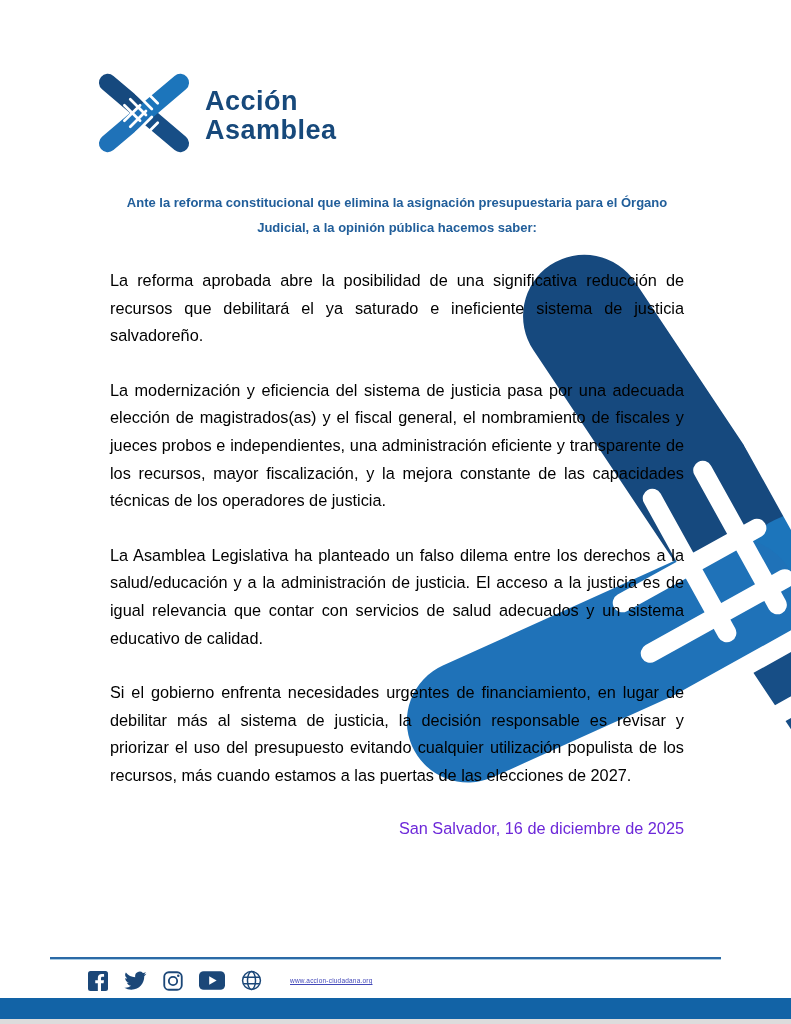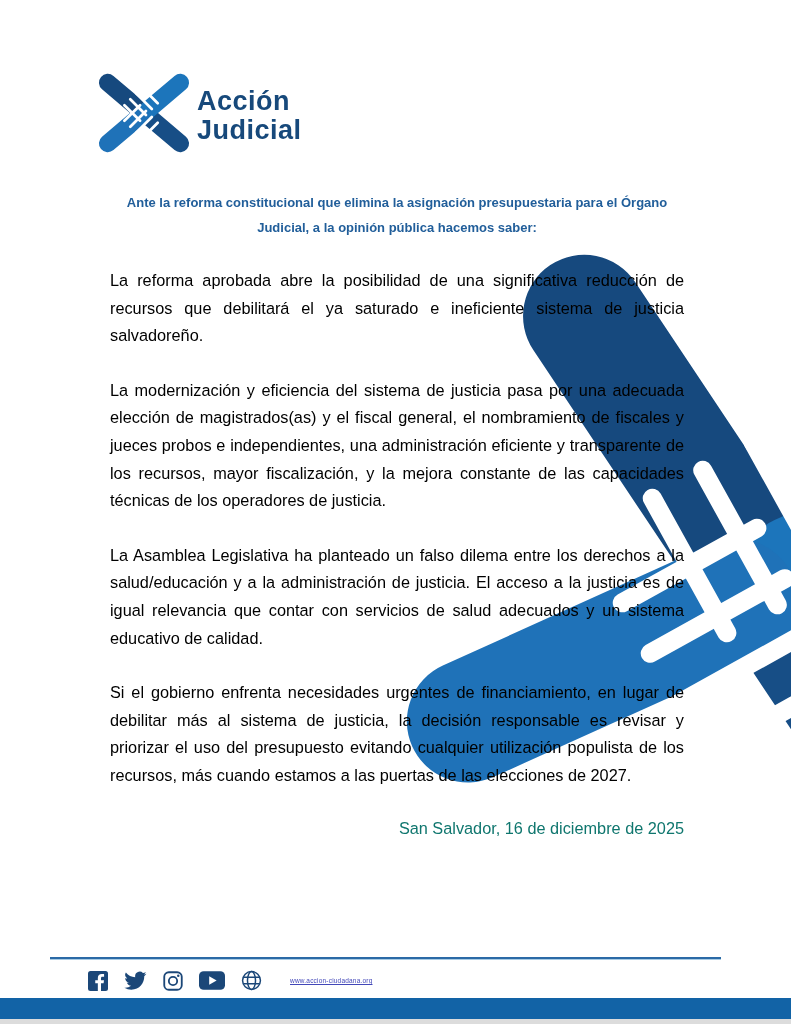--- a/index.html
+++ b/index.html
@@ -18,21 +18,21 @@
     z-index:0;
   }
   .watermark svg{width:100%;height:100%;transform:rotate(16deg);}
   
   .content{
     position:absolute; top:0; left:0;
     width:791px; box-sizing:border-box;
     padding:64px 107px 0 110px;
     z-index:1;
   }
-  .brand{display:flex; align-items:center; gap:2px; margin-left:-17px; height:98px;}
+  .brand{display:flex; align-items:center; gap:10px; margin-left:-17px; height:98px;}
   .brand-mark{width:102px;height:98px;display:inline-block;}
   .brand-mark svg{width:102px;height:98px;display:block;}
   .arm-dark{stroke:#16497E;} .arm-mid{stroke:#174E86;}
   .arm-bright{stroke:#1C75BB;} .arm-bright2{stroke:#1F72B8;}
   .hatch{stroke:#ffffff;}
   .brand-text{
     display:flex;flex-direction:column;
     font-size:27px;line-height:29px;font-weight:800;
     color:#17497B;letter-spacing:.5px;margin-top:6px;
   }
@@ -45,21 +45,21 @@
   .para{
     margin:27px 0 0;
     text-align:justify;
     font-size:16.3px;line-height:27.6px;
     color:#000000;
   }
   .dateline{
     margin:25px 0 0;
     text-align:right;
     font-size:16.3px;line-height:27px;
-    color:#0f766e;
+    color:#6d28d9;
   }
   
   .footer-rule{
     position:absolute;left:50px;top:957px;width:671px;height:0;
     border-top:2px solid #2B6AA6;border-bottom:1px solid #A8CBE4;
     z-index:1;
   }
   .footer-icons{
     position:absolute;left:88px;top:970px;
     display:flex;align-items:center;gap:16px;
@@ -118,21 +118,21 @@
   <div class="content">
 
     <header class="brand">
       <span class="brand-mark">
         <svg viewBox="0 0 100 100">
             <use href="#handsx"></use>
           </svg>
       </span>
       <span class="brand-text">
         <span>Acción</span>
-        <span>Judicial</span>
+        <span>Asamblea</span>
       </span>
     </header>
 
     <h1 class="title">Ante la reforma constitucional que elimina la asignación presupuestaria para el Órgano Judicial, a la opinión pública hacemos saber:</h1>
 
     <p class="para">La reforma aprobada abre la posibilidad de una significativa reducción de recursos que debilitará el ya saturado e ineficiente sistema de justicia salvadoreño.</p>
     <p class="para">La modernización y eficiencia del sistema de justicia pasa por una adecuada elección de magistrados(as) y el fiscal general, el nombramiento de fiscales y jueces probos e independientes, una administración eficiente y transparente de los recursos, mayor fiscalización, y la mejora constante de las capacidades técnicas de los operadores de justicia.</p>
     <p class="para">La Asamblea Legislativa ha planteado un falso dilema entre los derechos a la salud/educación y a la administración de justicia. El acceso a la justicia es de igual relevancia que contar con servicios de salud adecuados y un sistema educativo de calidad.</p>
     <p class="para">Si el gobierno enfrenta necesidades urgentes de financiamiento, en lugar de debilitar más al sistema de justicia, la decisión responsable es revisar y priorizar el uso del presupuesto evitando cualquier utilización populista de los recursos, más cuando estamos a las puertas de las elecciones de 2027.</p>
 

